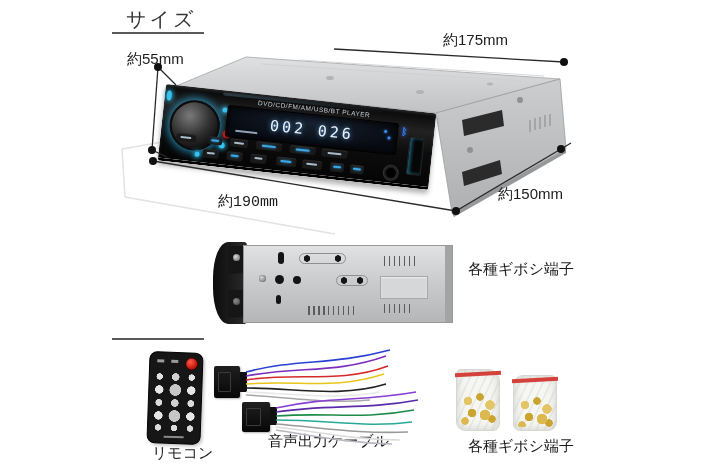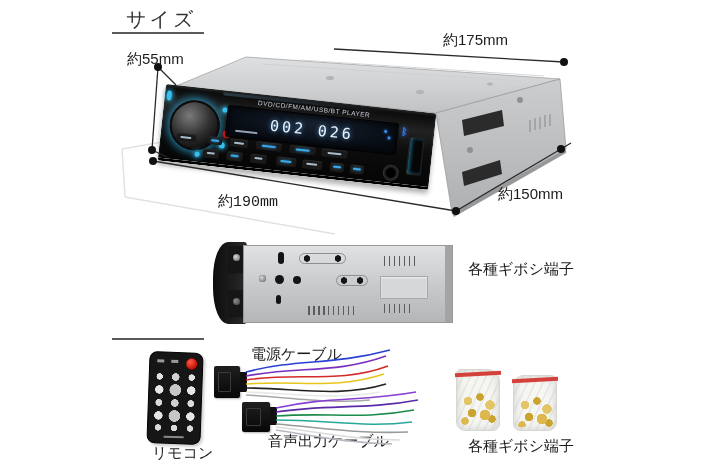--- a/index.html
+++ b/index.html
@@ -217,21 +217,20 @@
   <div class="abs dimlabel" style="left:152px;top:444px;">リモコン</div>
 
   <div class="abs connector" style="left:214px;top:366px;width:26px;height:32px;">
     <div class="conn-inner"></div>
     <div class="conn-stub" style="left:26px;top:6px;width:7px;height:20px;"></div>
   </div>
   <div class="abs connector" style="left:242px;top:402px;width:28px;height:30px;">
     <div class="conn-inner"></div>
     <div class="conn-stub" style="left:28px;top:5px;width:7px;height:18px;"></div>
   </div>
-  <div class="abs dimlabel" style="left:251px;top:345px;">電源ケーブル</div>
   <div class="abs dimlabel" style="left:268px;top:432px;">音声出力ケーブル</div>
 
   <div id="bag1" class="abs bag">
     <div class="tape"></div>
     <div class="gold"></div>
   </div>
   <div id="bag2" class="abs bag">
     <div class="tape"></div>
     <div class="gold"></div>
   </div>

